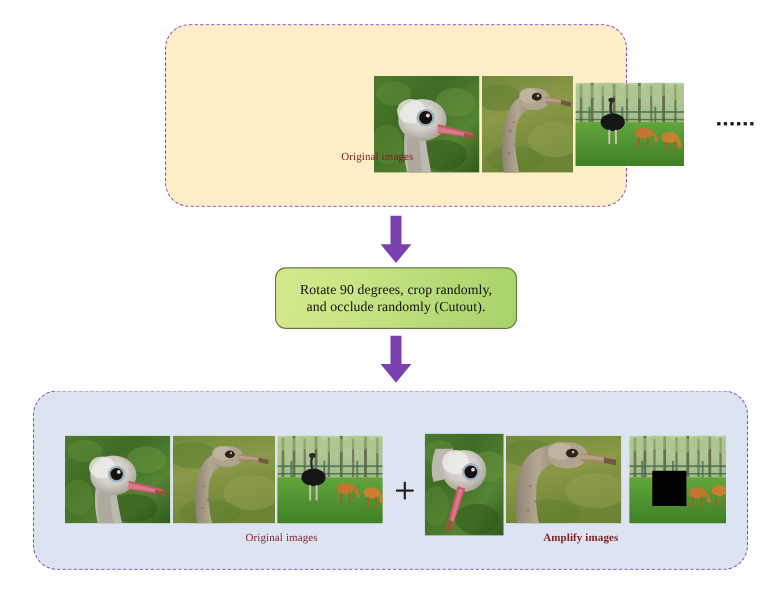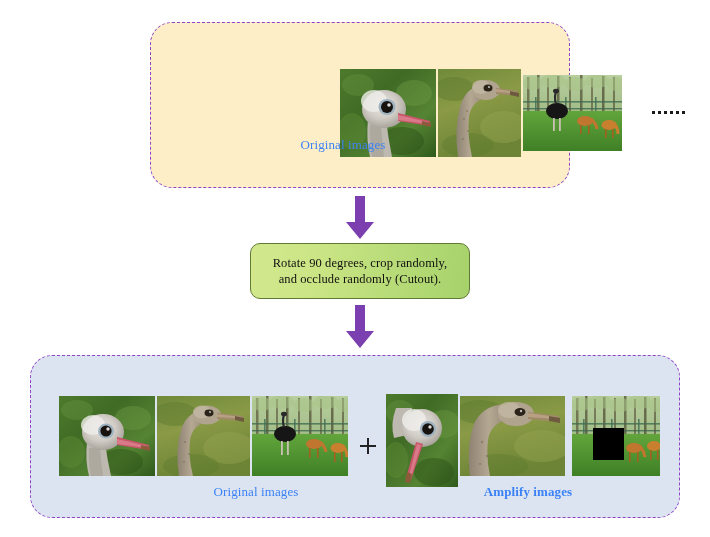--- a/index.html
+++ b/index.html
@@ -73,22 +73,22 @@
     position: absolute;
     width: 30px;
     height: 44px;
   }
   .arrow-1 { left: 345px; top: 196px; }
   .arrow-2 { left: 345px; top: 305px; }
 
   
   .caption {
     position: absolute;
-    font-size: 13px;
-    color: #3b82f6;
+    font-size: 10px;
+    color: #7f1d1d;
     white-space: nowrap;
     letter-spacing: .1px;
   }
   .cap-top      { left: 343px; top: 137px; transform: translateX(-50%); }
   .cap-bot-left { left: 256px; top: 484px; transform: translateX(-50%); }
   .cap-bot-right{ left: 528px; top: 484px; transform: translateX(-50%); font-weight: bold; }
 
   
   .ellipsis {
     position: absolute;

